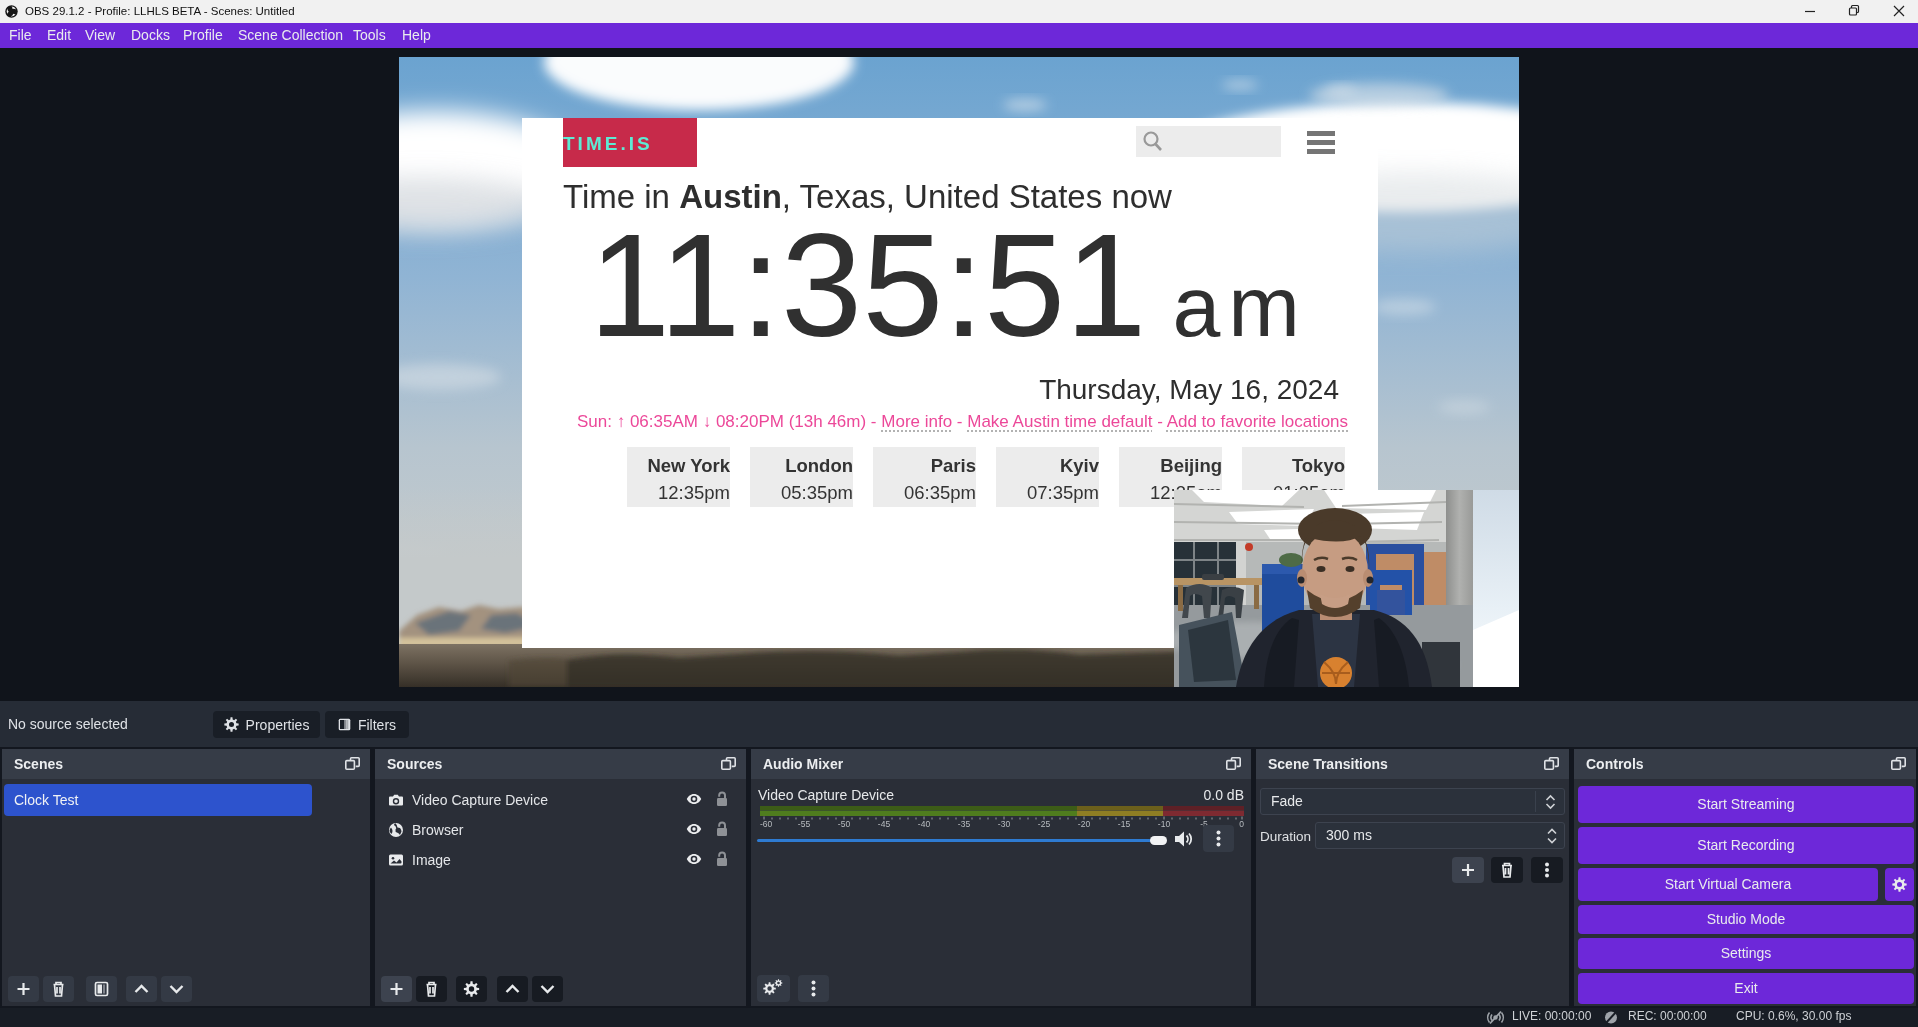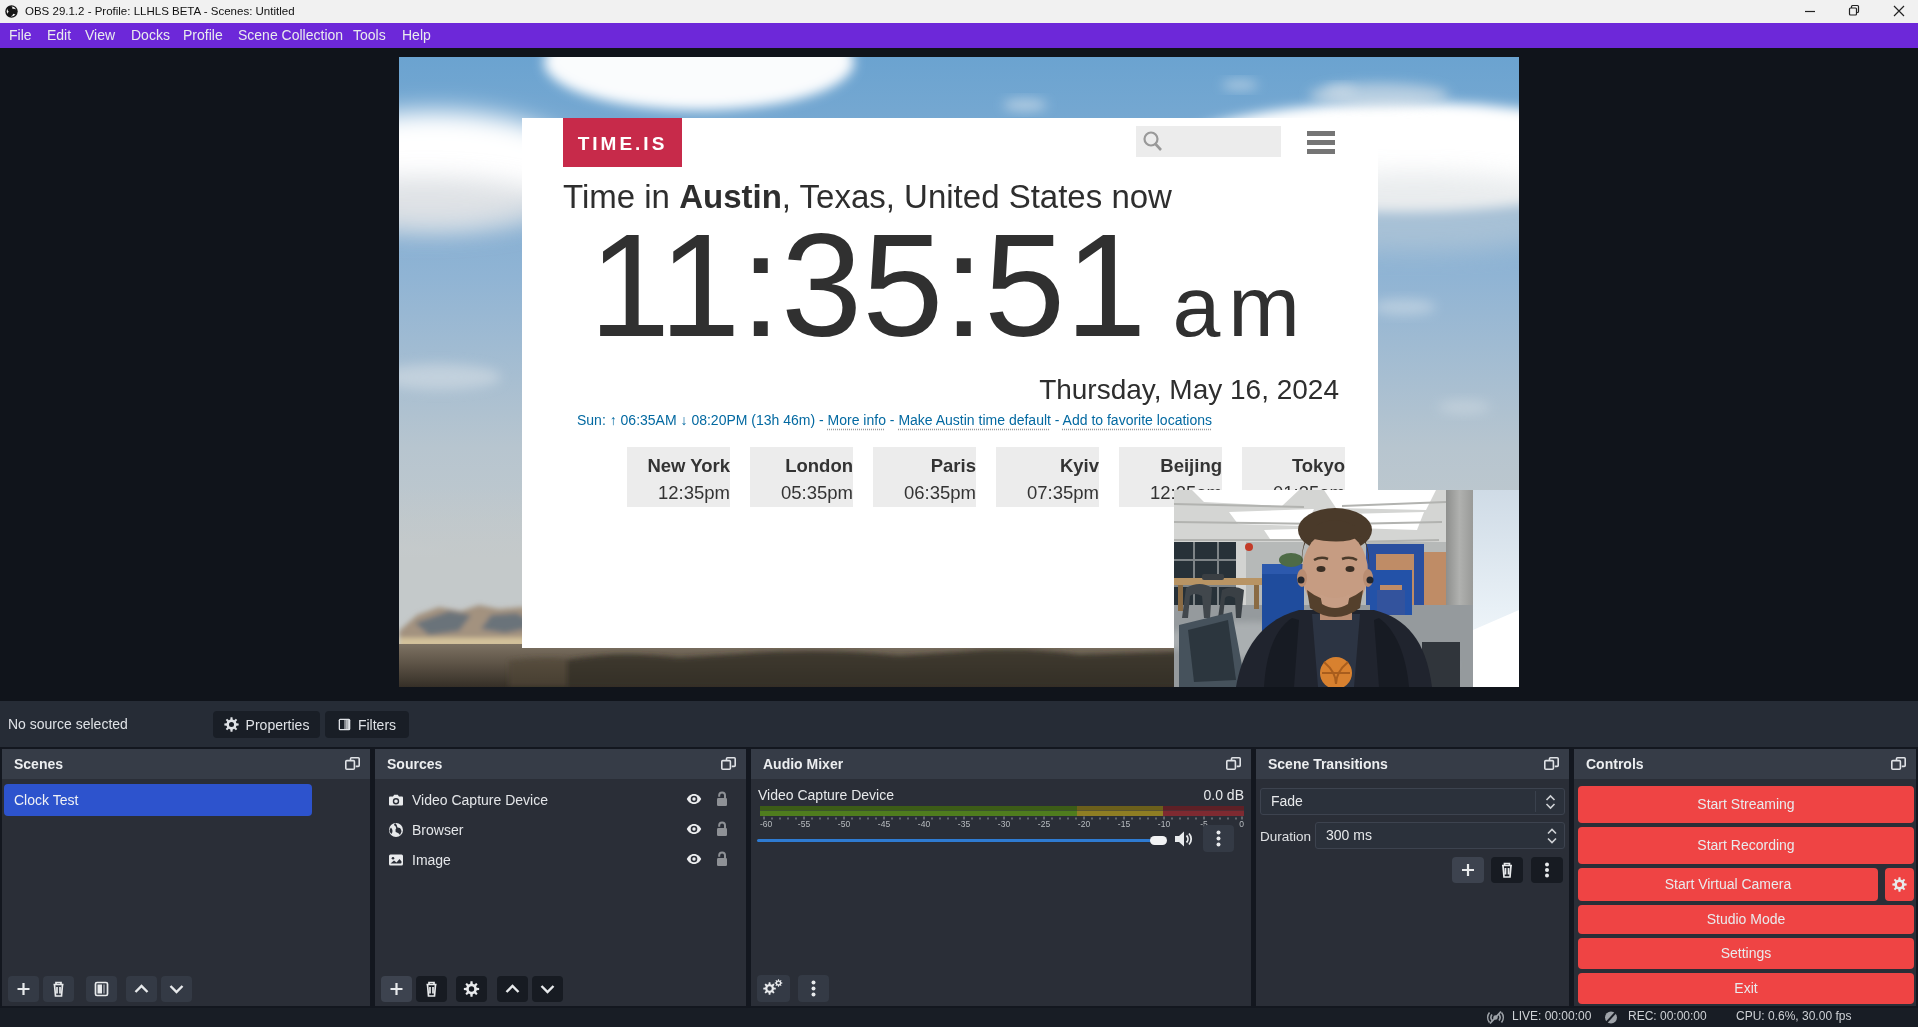--- a/index.html
+++ b/index.html
@@ -29,21 +29,21 @@
 .ibtn{position:absolute;border-radius:4px;background:#343a45}
 
 #statusbar{position:absolute;left:0;top:1008px;width:1918px;height:19px;background:#181d25;color:#ced1d5;font-size:12px}
 #statusbar span{position:absolute;top:1px}
 .rowtxt{color:#e4e6e9;font-size:14px}
 .lk{text-decoration:underline;text-decoration-style:dotted;text-decoration-color:#999;text-underline-offset:4px}
 .city{position:absolute;top:329px;width:103px;height:60px;background:#ececec;color:#333;font-size:18.5px;text-align:right;line-height:27px;padding-top:5px}
 .srow{position:absolute;left:0;width:100%;height:30px;line-height:30px}
 .sic{position:absolute;left:13px;top:7px;width:16px;height:16px}
 .srow .rowtxt{position:absolute;left:37px}
-.cbtn{position:absolute;left:4px;width:336px;background:#ef4444;border-radius:4px;color:#e9ebed;font-size:14px;text-align:center}
+.cbtn{position:absolute;left:4px;width:336px;background:#6d28d9;border-radius:4px;color:#e9ebed;font-size:14px;text-align:center}
 </style>
 </head>
 <body>
 <div id="app">
 <svg width="0" height="0" style="position:absolute">
       <defs>
         <path id="gear" d="M6.74 2.75 L6.97 0.37 L9.03 0.37 L9.26 2.75 L10.82 3.40 L12.67 1.88 L14.12 3.33 L12.60 5.18 L13.25 6.74 L15.63 6.97 L15.63 9.03 L13.25 9.26 L12.60 10.82 L14.12 12.67 L12.67 14.12 L10.82 12.60 L9.26 13.25 L9.03 15.63 L6.97 15.63 L6.74 13.25 L5.18 12.60 L3.33 14.12 L1.88 12.67 L3.40 10.82 L2.75 9.26 L0.37 9.03 L0.37 6.97 L2.75 6.74 L3.40 5.18 L1.88 3.33 L3.33 1.88 L5.18 3.40 Z M10.70 8.00 A2.70 2.70 0 1 0 5.30 8.00 A2.70 2.70 0 1 0 10.70 8.00 Z"></path>
       </defs>
     </svg>
 <div id="titlebar">
@@ -126,33 +126,33 @@
     <path d="M16 566 L50 554 L72 558 L60 574 L30 578 Z M92 558 L118 556 L140 569 L106 576 L82 572 Z M154 560 L200 558 L228 570 L172 576 Z" fill="#566779" opacity=".72"></path>
     <path d="M0 581 L1120 578 L1120 587 L0 590 Z" fill="#d6c49c"></path>
   </g>
   <rect x="0" y="587" width="1120" height="43" fill="url(#fg)"></rect>
   <g filter="url(#bl3)">
     <path d="M168 603 Q220 593 280 601 L340 597 Q420 590 500 599 L560 595 Q620 589 680 598 L800 594 L800 630 L168 630 Z" fill="#332d25" opacity=".82"></path>
     <path d="M110 604 Q140 599 168 602 L168 630 L110 630 Z" fill="#4f4537" opacity=".65"></path>
   </g>
   </svg>
   <div id="card">
-    <div style="position:absolute;left:41px;top:0;width:119px;height:49px;background:#c72a4a;color:#ffffff;font-weight:bold;font-size:19px;letter-spacing:3px;text-align:center;line-height:51px">TIME.IS</div>
+    <div style="position:absolute;left:41px;top:0;width:134px;height:49px;background:#c72a4a;color:#5eead4;font-weight:bold;font-size:19px;letter-spacing:3px;line-height:51px">TIME.IS</div>
     <div style="position:absolute;left:614px;top:8px;width:145px;height:31px;background:#ececec"></div>
     <svg style="position:absolute;left:618px;top:11px" width="26" height="26" viewBox="0 0 26 26">
             <circle cx="11" cy="10" r="6.5" fill="none" stroke="#999" stroke-width="2.2"></circle>
             <path d="M15.5 15 L21 21" stroke="#999" stroke-width="2.6"></path>
           </svg>
     <div style="position:absolute;left:785px;top:13px;width:28px;height:4.6px;background:#757575"></div>
     <div style="position:absolute;left:785px;top:22px;width:28px;height:4.6px;background:#757575"></div>
     <div style="position:absolute;left:785px;top:31px;width:28px;height:4.6px;background:#757575"></div>
     <div style="position:absolute;left:41px;top:60px;font-size:33px;color:#2e2e2e">Time in <b>Austin</b>, Texas, United States now</div>
     <div style="position:absolute;left:67px;top:84px;font-size:146px;font-weight:normal;letter-spacing:0px;color:#303030">11:35:51<span style="font-size:86px;letter-spacing:8px;margin-left:26px">am</span></div>
     <div style="position:absolute;right:39px;top:256px;font-size:28px;color:#2e2e2e">Thursday, May 16, 2024</div>
-    <div style="position:absolute;left:55px;top:294px;font-size:14px;color:#0369a1">Sun: ↑ 06:35AM ↓ 08:20PM (13h 46m) - <span class="lk">More info</span> - <span class="lk">Make Austin time default</span> - <span class="lk">Add to favorite locations</span></div>
+    <div style="position:absolute;left:55px;top:294px;font-size:17px;color:#ec4899">Sun: ↑ 06:35AM ↓ 08:20PM (13h 46m) - <span class="lk">More info</span> - <span class="lk">Make Austin time default</span> - <span class="lk">Add to favorite locations</span></div>
     <div class="city" style="left:105px"><b>New York</b><br>12:35pm</div>
     <div class="city" style="left:228px"><b>London</b><br>05:35pm</div>
     <div class="city" style="left:351px"><b>Paris</b><br>06:35pm</div>
     <div class="city" style="left:474px"><b>Kyiv</b><br>07:35pm</div>
     <div class="city" style="left:597px"><b>Beijing</b><br>12:35am</div>
     <div class="city" style="left:720px"><b>Tokyo</b><br>01:35am</div>
   </div>
   <div id="webcam">
   <svg width="345" height="197" viewBox="0 0 345 197">
     <defs>

